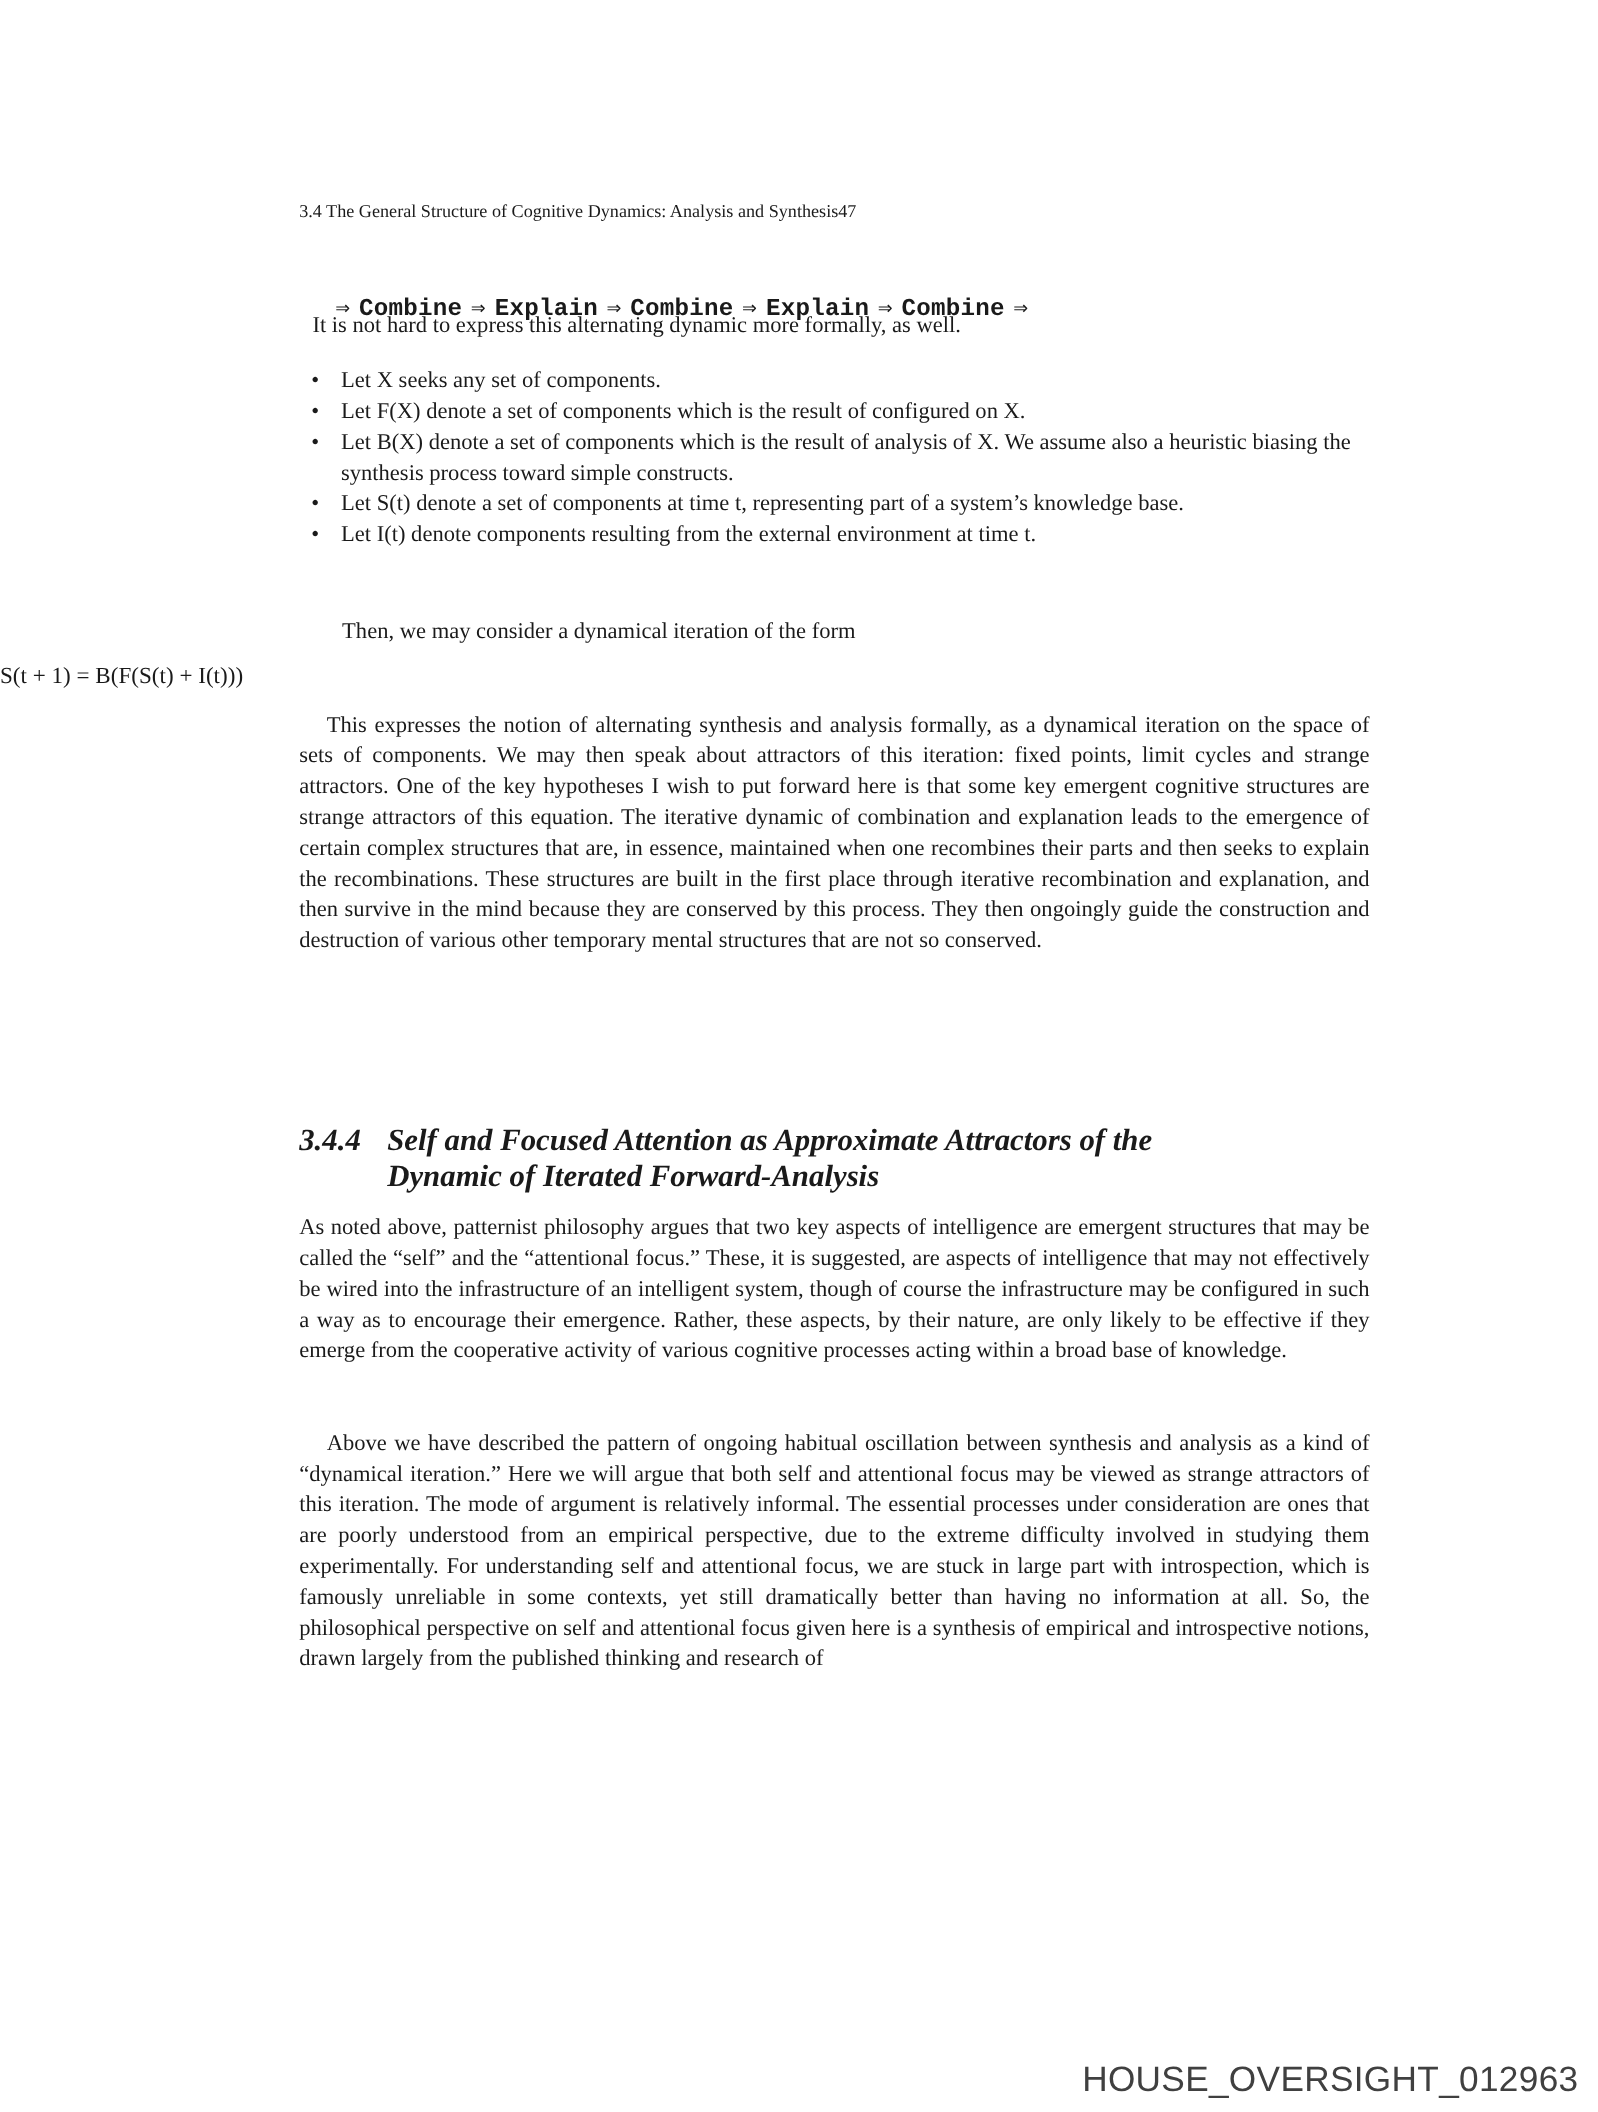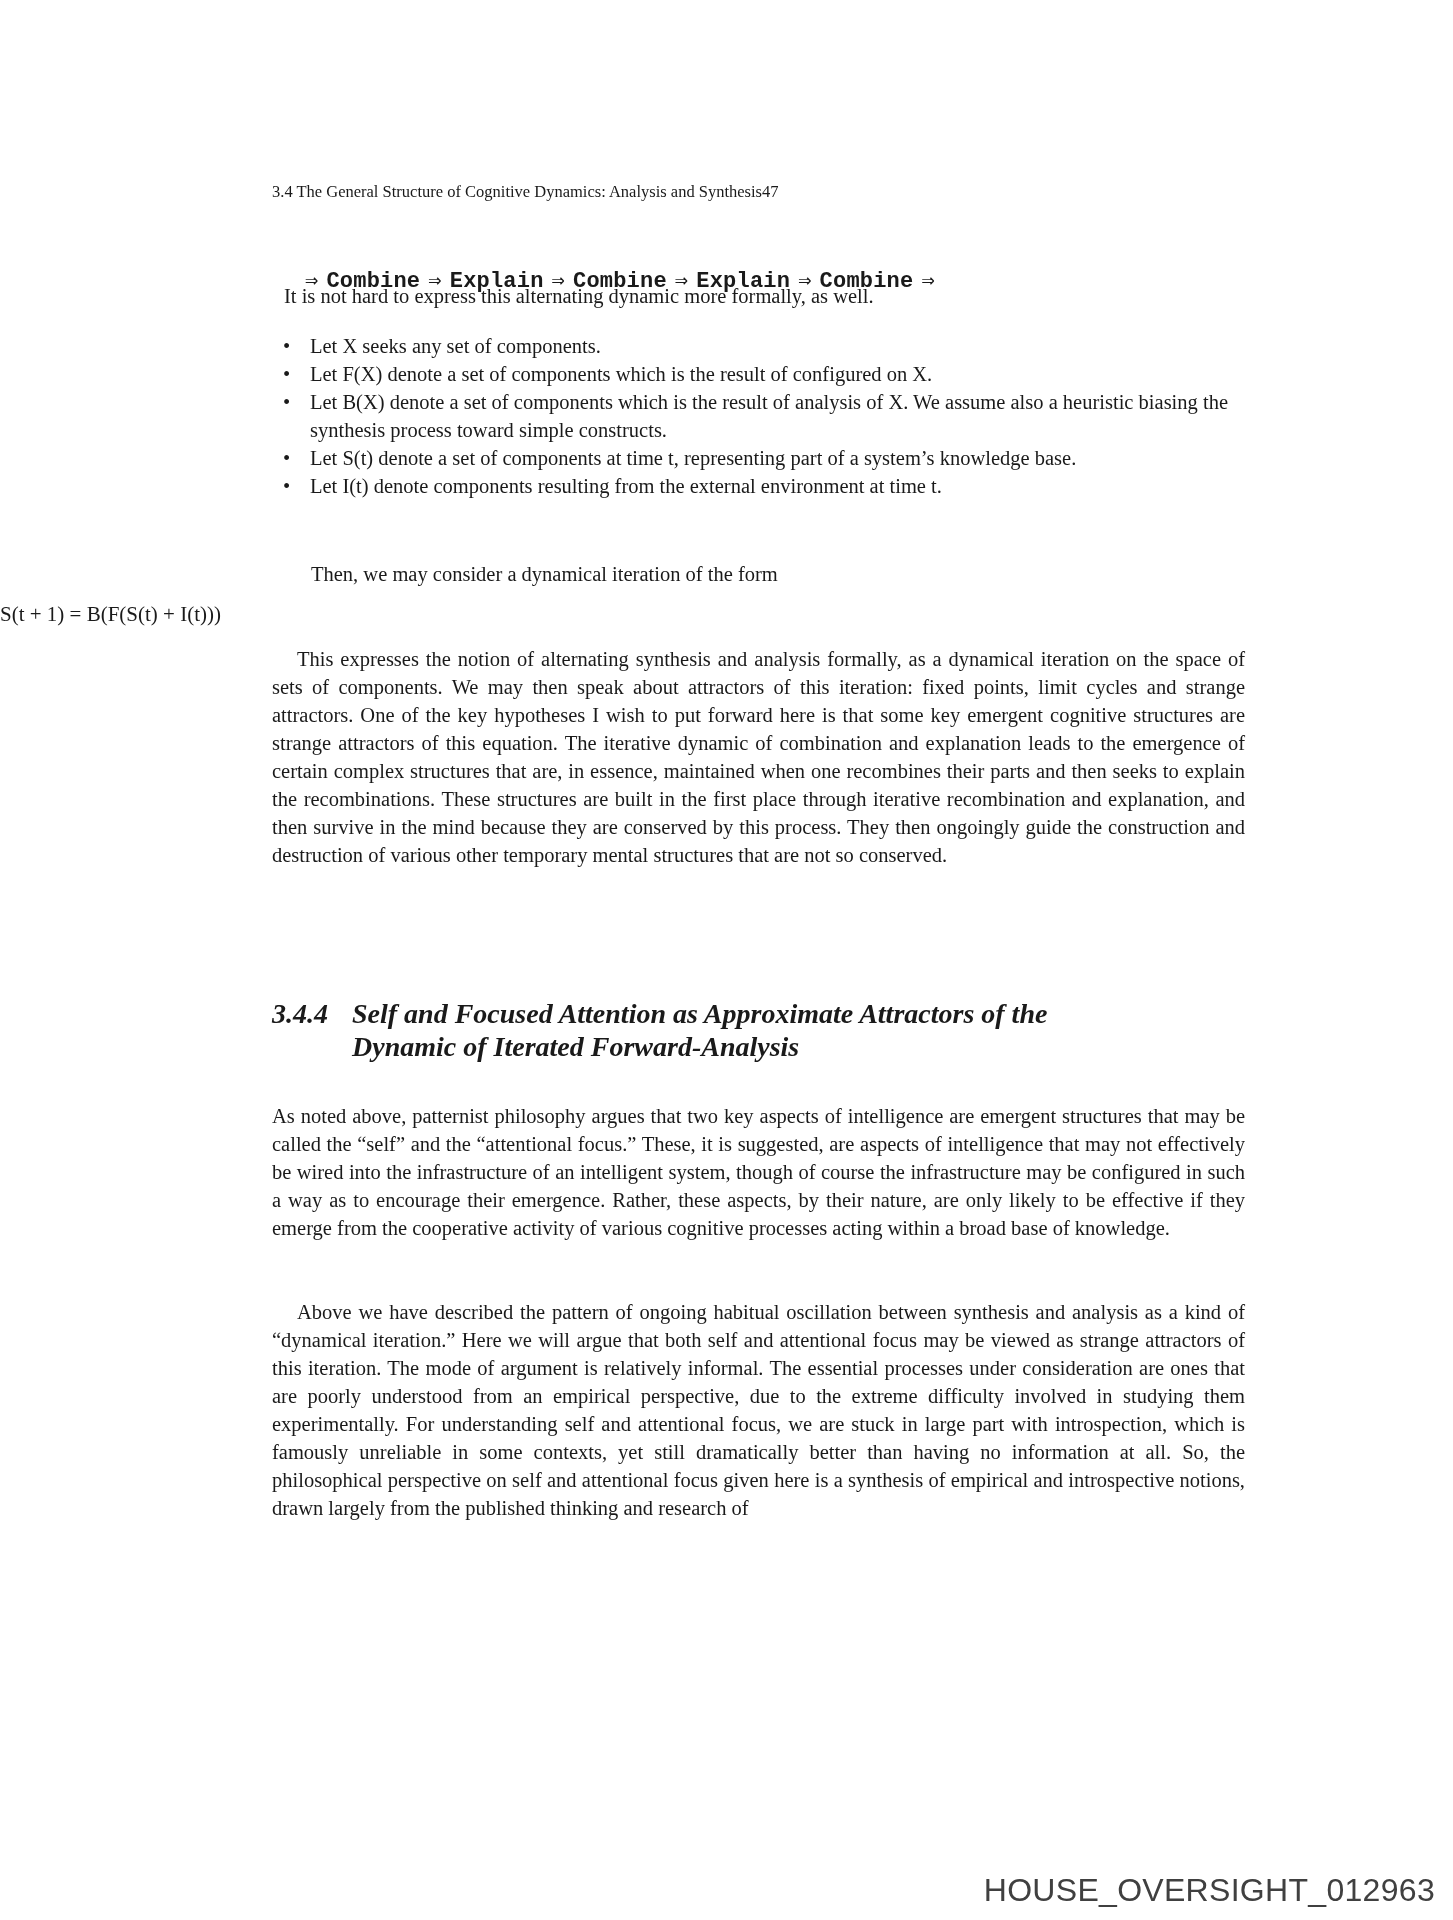--- a/index.html
+++ b/index.html
@@ -10,21 +10,21 @@
     .flow .arrow { font-weight: normal; margin: 0 8px; }
     .text { font-family: "Liberation Serif", serif; font-size: 20.5px; line-height: 28px; text-align: justify; }
     .p-intro { position: absolute; left: 284px; top: 282px; width: 950px; }
     .bullets { position: absolute; left: 280px; top: 332px; width: 967px; list-style: none; margin: 0; padding: 0; }
     .bullets li { position: relative; padding-left: 30px; text-align: left; }
     .bullets li .bullet { position: absolute; left: 3px; top: 0; }
     .p-then { position: absolute; left: 297px; top: 546px; width: 950px; }
     .equation { position: absolute; left: 0; width: 1453px; top: 602px; text-align: left; font-family: "Liberation Serif", serif; font-size: 21px; }
     .p-body1 { position: absolute; left: 272px; top: 645px; width: 973px; text-indent: 25px; }
     .section-heading { position: absolute; left: 272px; top: 997px; width: 990px; font-family: "Liberation Serif", serif; font-style: italic; font-weight: bold; font-size: 28px; line-height: 33px; }
-    .section-heading .num { display: inline-block; width: 80px; }
+    .section-heading .num { display: inline-block; width: 80px; margin-top: 23px; }
     .section-heading .line2 { padding-left: 80px; display: block; }
     .p-body2 { position: absolute; left: 272px; top: 1102px; width: 973px; }
     .p-body3 { position: absolute; left: 272px; top: 1298px; width: 973px; text-indent: 25px; }
     .bates { position: absolute; right: 18px; top: 1872px; font-family: "Liberation Sans", sans-serif; font-size: 32px; color: #404040; letter-spacing: 0.3px; }
   </style>
 </head>
 <body>
 
 <div class="page">
 

